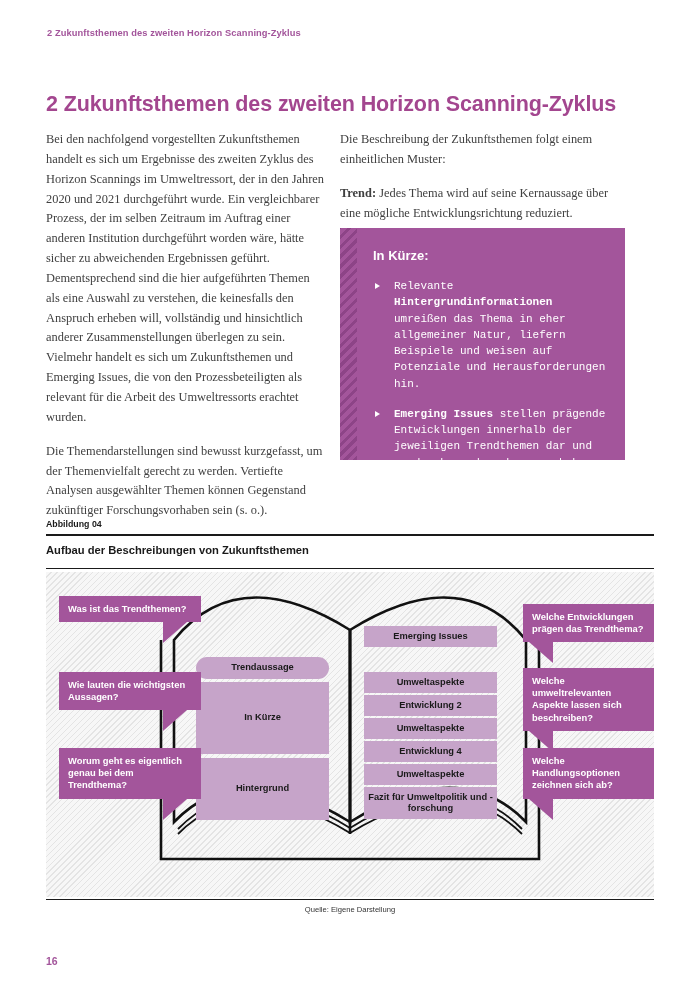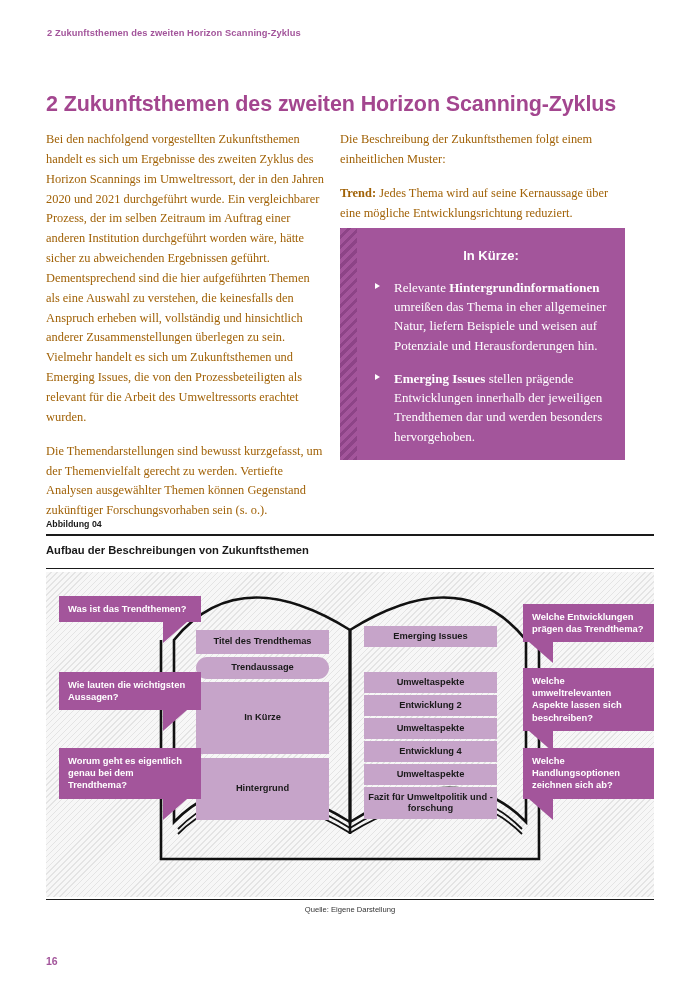--- a/index.html
+++ b/index.html
@@ -46,21 +46,21 @@
     font-family: "Liberation Sans", sans-serif;
     white-space: nowrap;
   }
 
   
   .col {
     position: absolute;
     font-family: "Liberation Serif", serif;
     font-size: 12.4px;
     line-height: 1.60;
-    color: #a16207;
+    color: #404040;
     text-align: left;
   }
   .col-left {
     left: 46px;
     top: 130px;
     width: 280px;
   }
   .col-right {
     left: 340px;
     top: 130px;
@@ -96,31 +96,30 @@
     left: 33px;
     top: 20px;
     right: 16px;
   }
   .inkuerze-title {
     font-family: "Liberation Sans", sans-serif;
     font-size: 13px;
     font-weight: 700;
     color: #ffffff;
     margin-bottom: 15px;
-    text-align: center;
   }
   .inkuerze-list {
     margin: 0; padding: 0; list-style: none;
   }
   .inkuerze-list li {
     position: relative;
     padding-left: 21px;
     margin-bottom: 14px;
-    font-family: Liberation Serif, serif;
-    font-size: 13px;
+    font-family: Liberation Mono, monospace;
+    font-size: 11px;
     line-height: 1.48;
     color: #ffffff;
   }
   .inkuerze-list li:last-child { margin-bottom: 0; }
   .bullet-arrow {
     position: absolute;
     left: 2px;
     top: 5px;
     width: 0; height: 0;
     border-left: 5px solid #ffffff;
@@ -320,21 +319,20 @@
 
       <path d="M 132 257 C 184 204 248 221 304 256" fill="none" stroke="#111111" stroke-width="1.8"></path>
       <path d="M 132 262 C 184 210 248 227 304 261" fill="none" stroke="#111111" stroke-width="1.8"></path>
 
       <path d="M 476 257 C 424 204 360 221 304 256" fill="none" stroke="#111111" stroke-width="1.8"></path>
       <path d="M 476 262 C 424 210 360 227 304 261" fill="none" stroke="#111111" stroke-width="1.8"></path>
 
       <line x1="304" y1="58" x2="304" y2="262" stroke="#111111" stroke-width="2.6"></line>
     </svg>
 
-    <div class="dbox" style="left:150px; top:58px; width:133px; height:24px;">Titel des Trendthemas</div>
     <div class="dbox" style="left:150px; top:85px; width:133px; height:22px;border-radius:11px;">Trendaussage</div>
     <div class="dbox" style="left:150px; top:110px; width:133px; height:72px;">In Kürze</div>
     <div class="dbox" style="left:150px; top:186px; width:133px; height:62px;">Hintergrund</div>
 
     <div class="dbox" style="left:318px; top:54px; width:133px; height:21px;">Emerging Issues</div>
     <div class="dbox" style="left:318px; top:100px; width:133px; height:21px;">Umweltaspekte</div>
     <div class="dbox" style="left:318px; top:123px; width:133px; height:21px;">Entwicklung 2</div>
     <div class="dbox" style="left:318px; top:146px; width:133px; height:21px;">Umweltaspekte</div>
     <div class="dbox" style="left:318px; top:169px; width:133px; height:21px;">Entwicklung 4</div>
     <div class="dbox" style="left:318px; top:192px; width:133px; height:21px;">Umweltaspekte</div>

